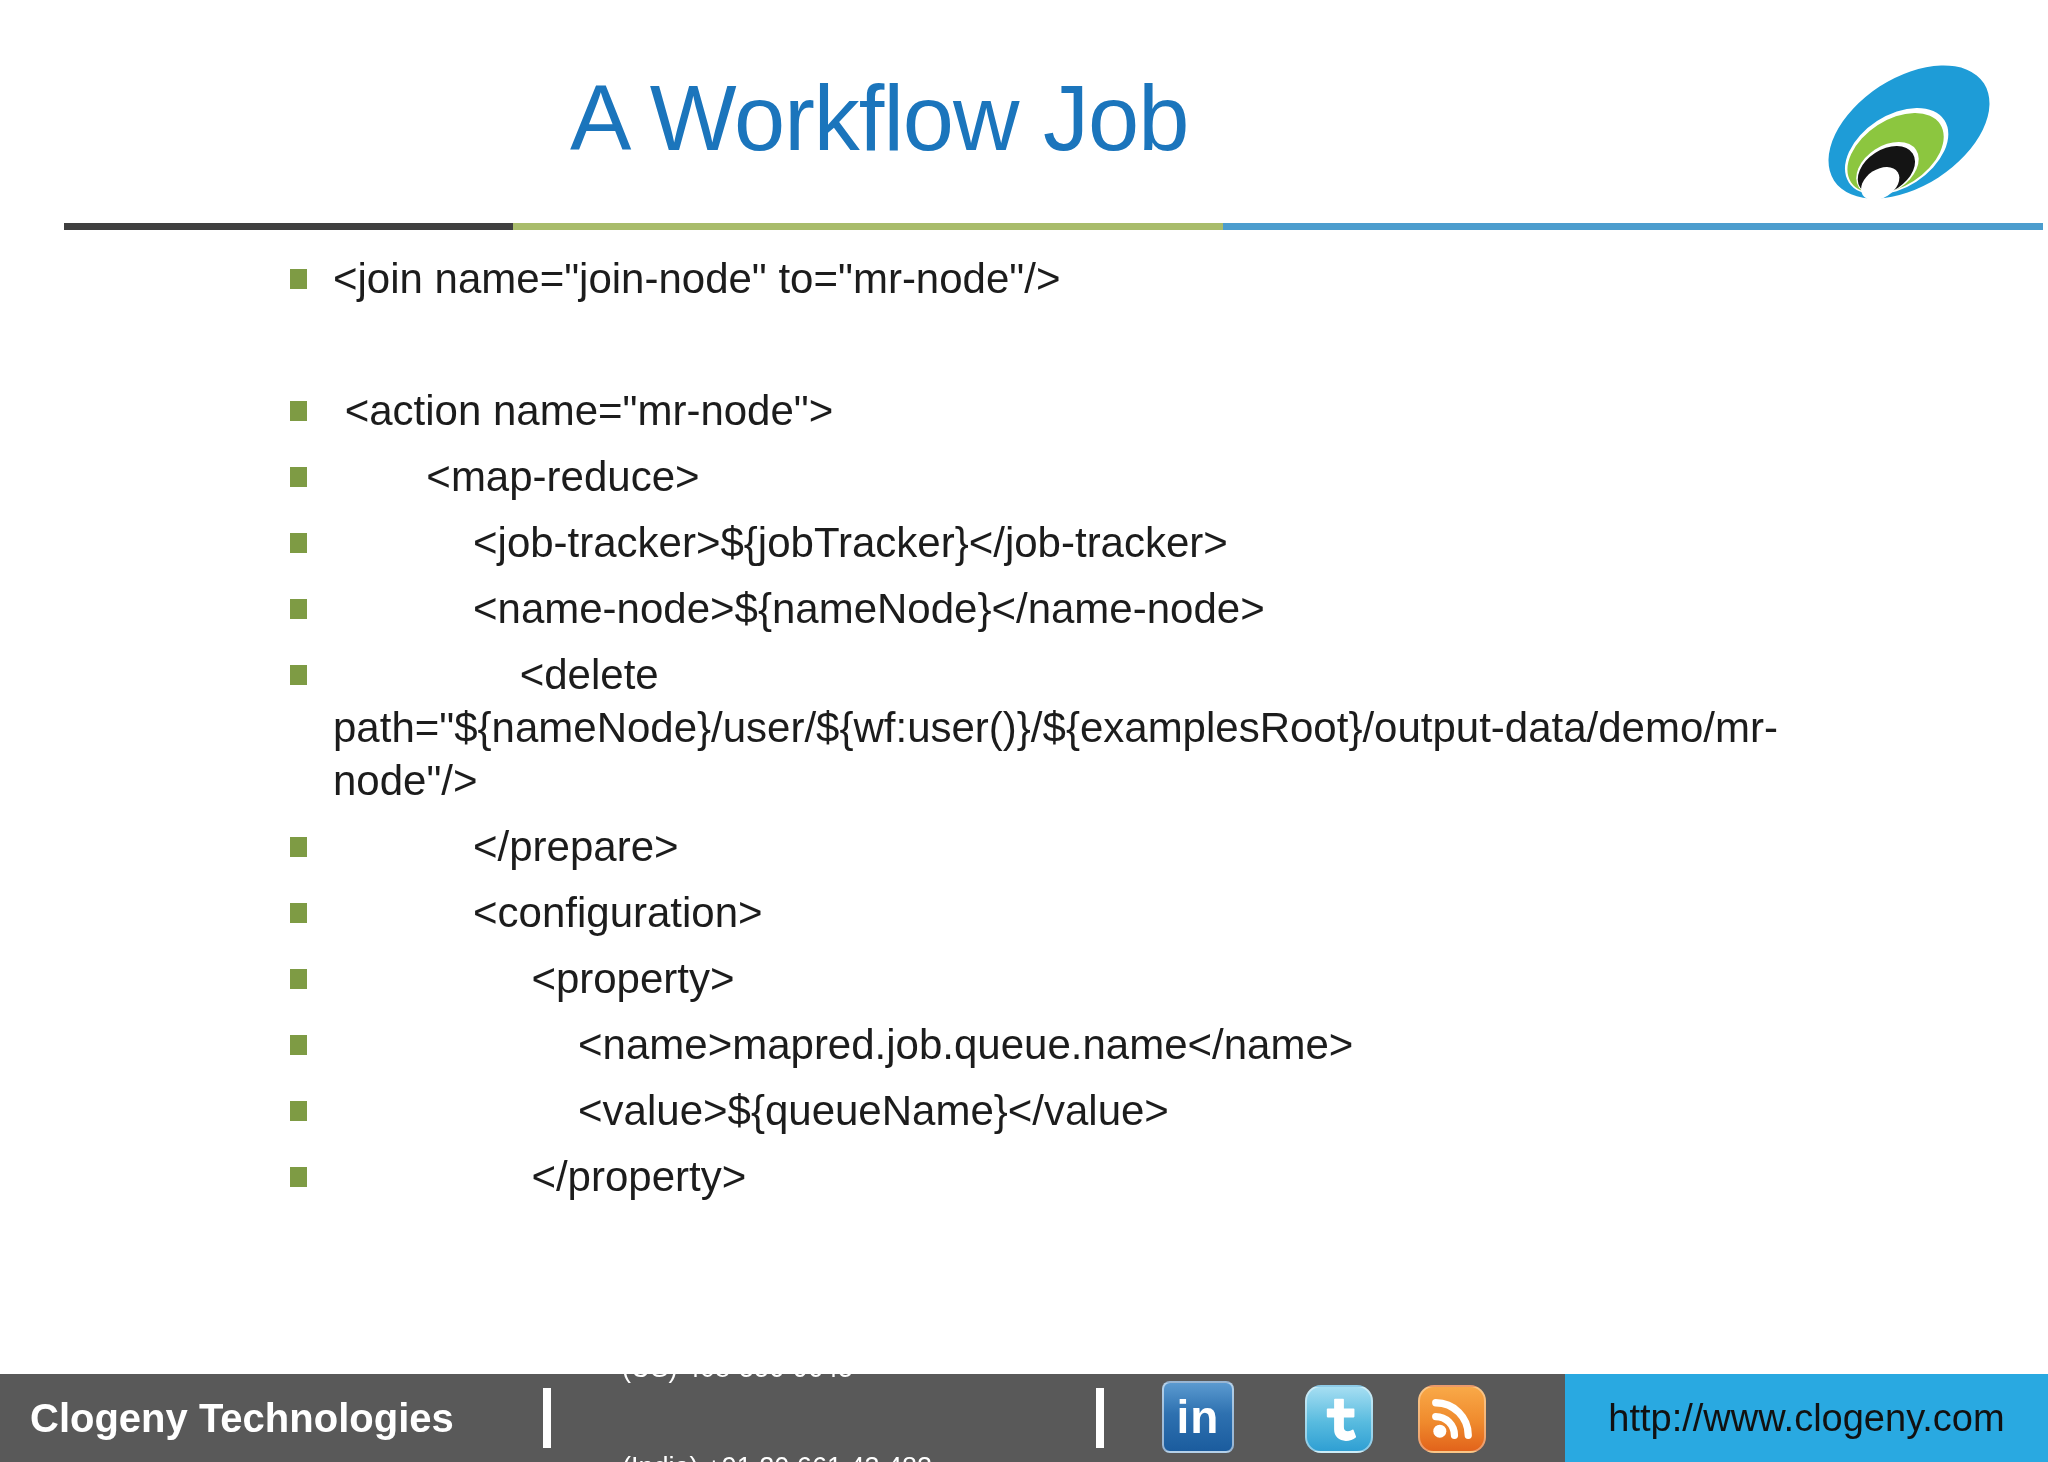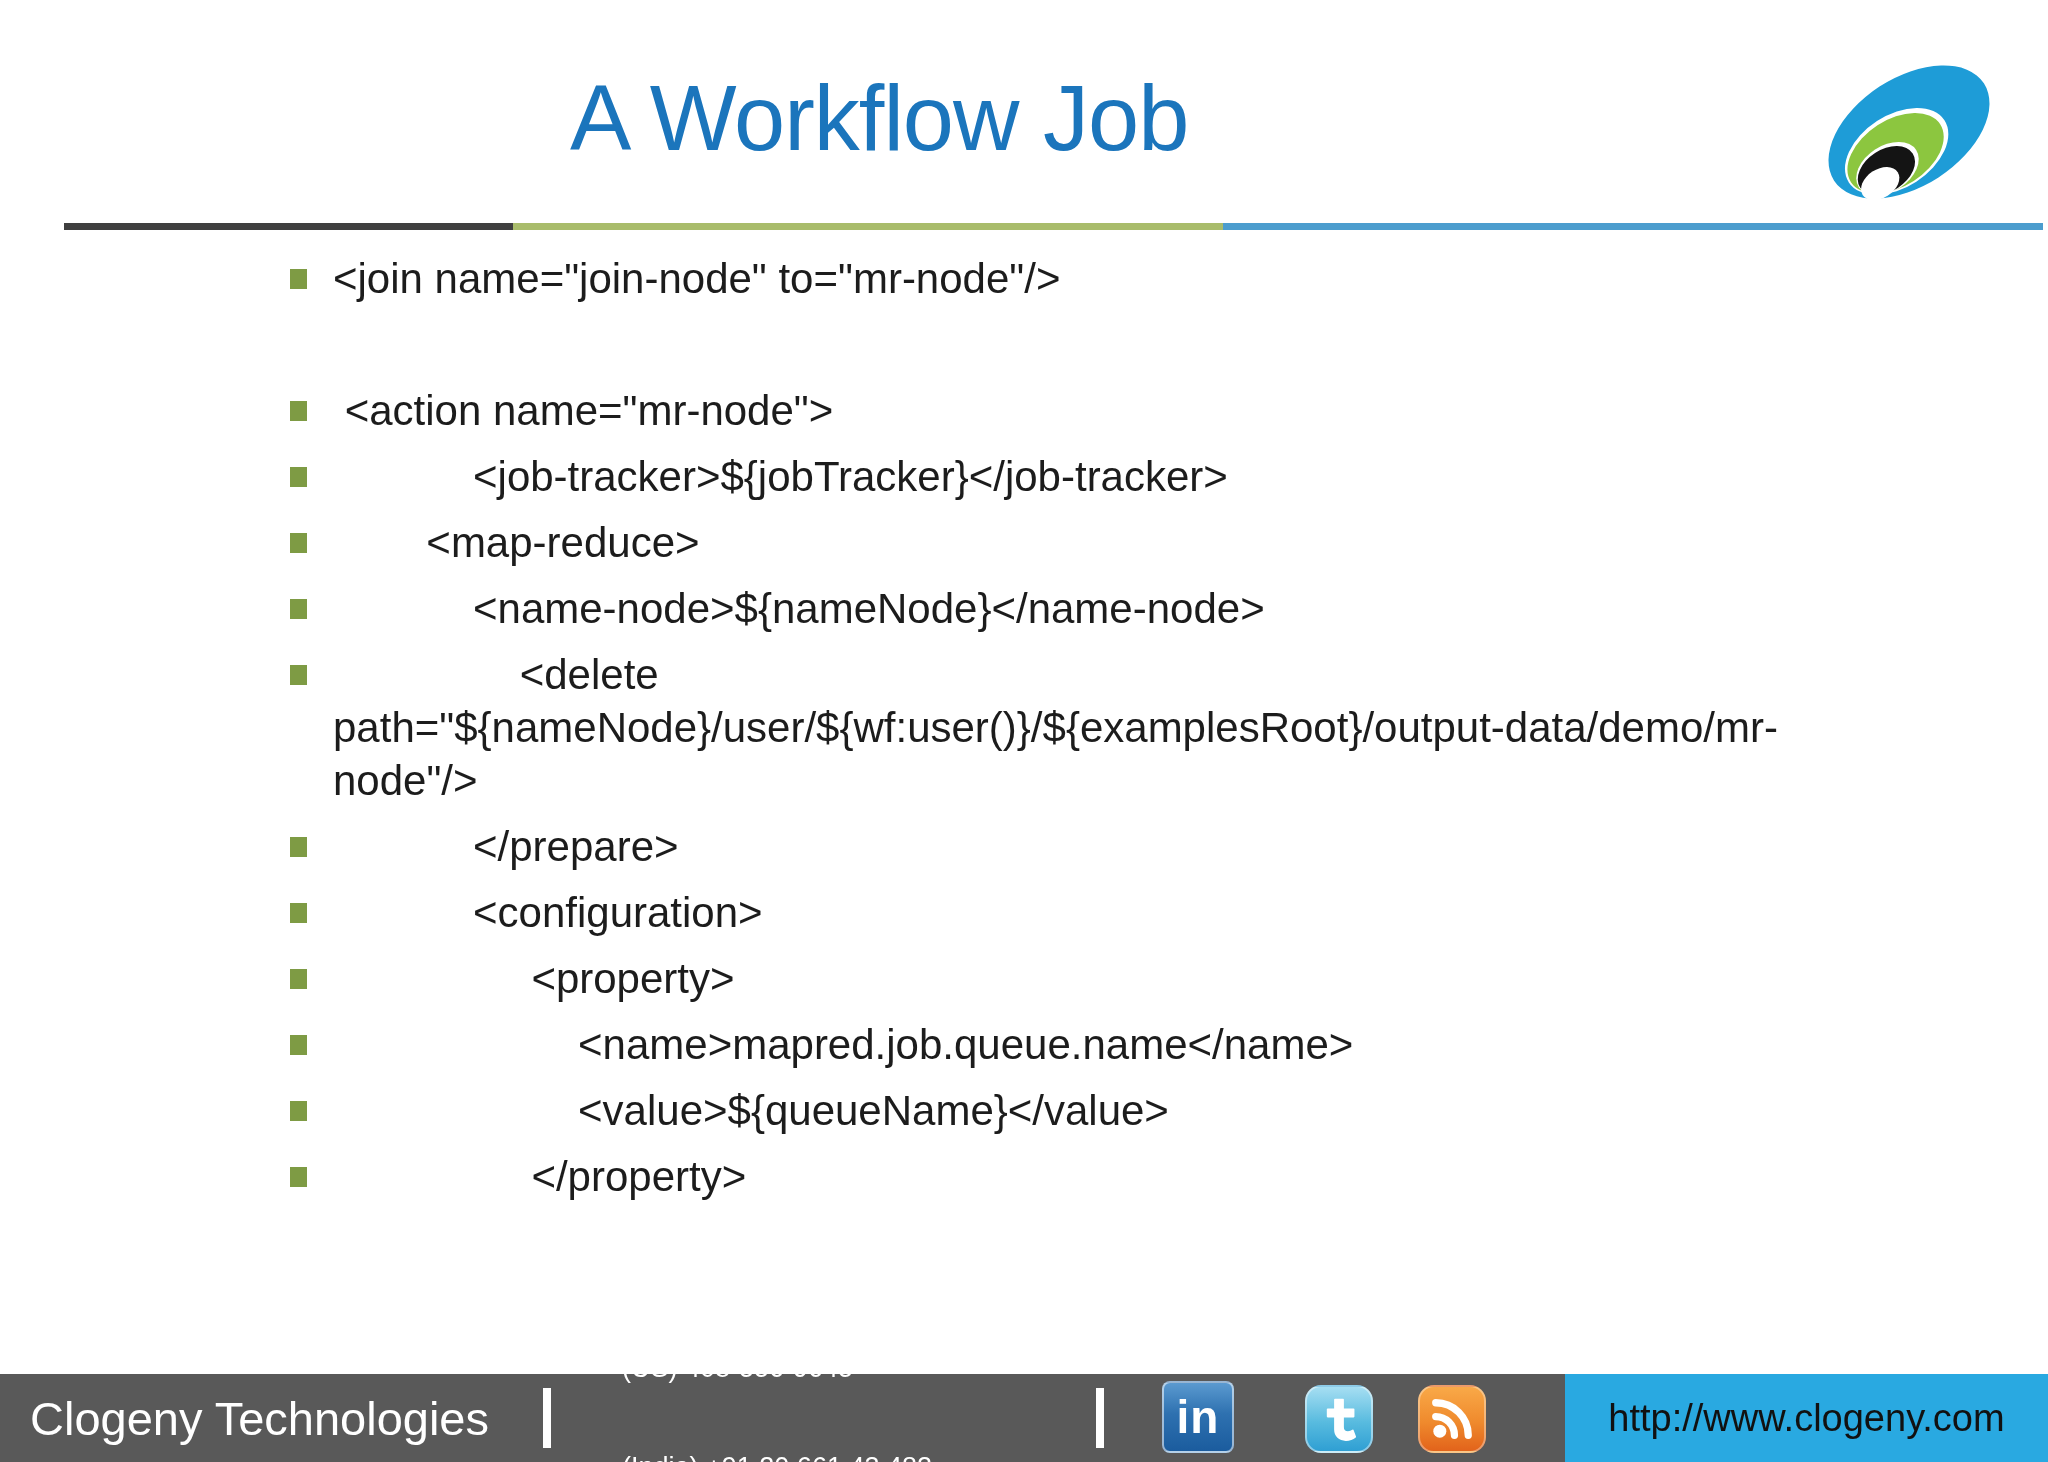--- a/index.html
+++ b/index.html
@@ -41,21 +41,21 @@
     background:var(--c-bullet_marker);
   }
   .bullet-item.no-bullet{height:53px;}
   
   .footer{
     position:absolute;left:0;bottom:0;width:2048px;height:88px;
     background:var(--c-footer_bg);color:var(--c-footer_text);
   }
   .company{
     position:absolute;left:30px;top:50%;transform:translateY(-50%);
-    font-size:47px;font-weight:normal;white-space:nowrap;
+    font-size:40px;font-weight:bold;white-space:nowrap;
   }
   .vdiv{position:absolute;top:14px;bottom:14px;width:8px;background:#FFFFFF;}
   .vdiv.d1{left:543px;}
   .vdiv.d2{left:1096px;}
   .phone{
     position:absolute;left:622px;top:50%;transform:translateY(-50%);
     font-size:27px;line-height:33px;white-space:pre;
   }
   .social{position:absolute;left:1162px;top:9px;height:70px;display:flex;align-items:flex-end;}
   .icon{box-sizing:border-box;cursor:pointer;}
@@ -106,22 +106,22 @@
 <div class="rule">
   <div class="seg1"></div>
   <div class="seg2"></div>
   <div class="seg3"></div>
 </div>
 
 <div class="bullet-list" id="bullet-list">
     <div class="bullet-item"><span class="bullet-marker"></span><span class="bullet-text">&lt;join name="join-node" to="mr-node"/&gt;</span></div>
     <div class="bullet-item no-bullet"><span class="bullet-text"></span></div>
     <div class="bullet-item"><span class="bullet-marker"></span><span class="bullet-text"> &lt;action name="mr-node"&gt;</span></div>
+    <div class="bullet-item"><span class="bullet-marker"></span><span class="bullet-text">        &lt;map-reduce&gt;</span></div>
     <div class="bullet-item"><span class="bullet-marker"></span><span class="bullet-text">            &lt;job-tracker&gt;${jobTracker}&lt;/job-tracker&gt;</span></div>
-    <div class="bullet-item"><span class="bullet-marker"></span><span class="bullet-text">        &lt;map-reduce&gt;</span></div>
     <div class="bullet-item"><span class="bullet-marker"></span><span class="bullet-text">            &lt;name-node&gt;${nameNode}&lt;/name-node&gt;</span></div>
     <div class="bullet-item"><span class="bullet-marker"></span></div>
     <div class="bullet-item"><span class="bullet-marker"></span><span class="bullet-text">                &lt;delete path="${nameNode}/user/${wf:user()}/${examplesRoot}/output-data/demo/mr-node"/&gt;</span></div>
     <div class="bullet-item"><span class="bullet-marker"></span><span class="bullet-text">            &lt;/prepare&gt;</span></div>
     <div class="bullet-item"><span class="bullet-marker"></span><span class="bullet-text">            &lt;configuration&gt;</span></div>
     <div class="bullet-item"><span class="bullet-marker"></span><span class="bullet-text">                 &lt;property&gt;</span></div>
     <div class="bullet-item"><span class="bullet-marker"></span><span class="bullet-text">                     &lt;name&gt;mapred.job.queue.name&lt;/name&gt;</span></div>
     <div class="bullet-item"><span class="bullet-marker"></span><span class="bullet-text">                     &lt;value&gt;${queueName}&lt;/value&gt;</span></div>
     <div class="bullet-item"><span class="bullet-marker"></span><span class="bullet-text">                 &lt;/property&gt;</span></div>
   </div>

